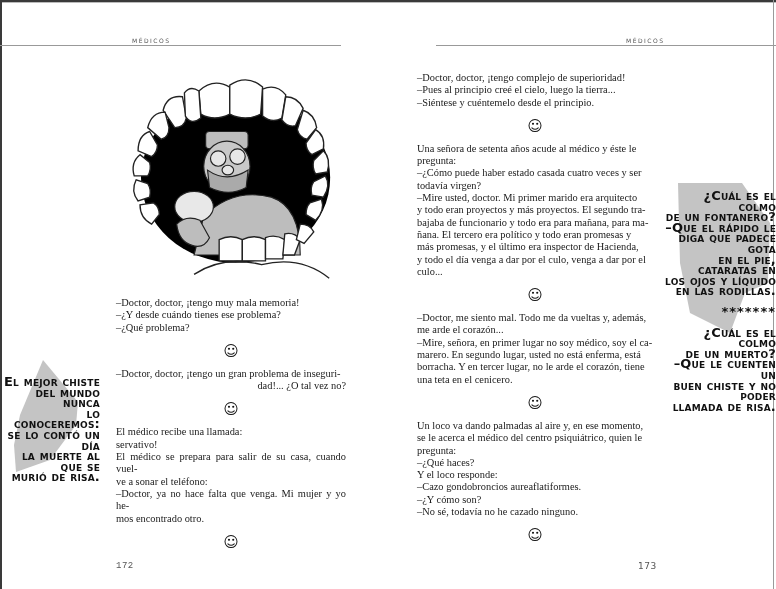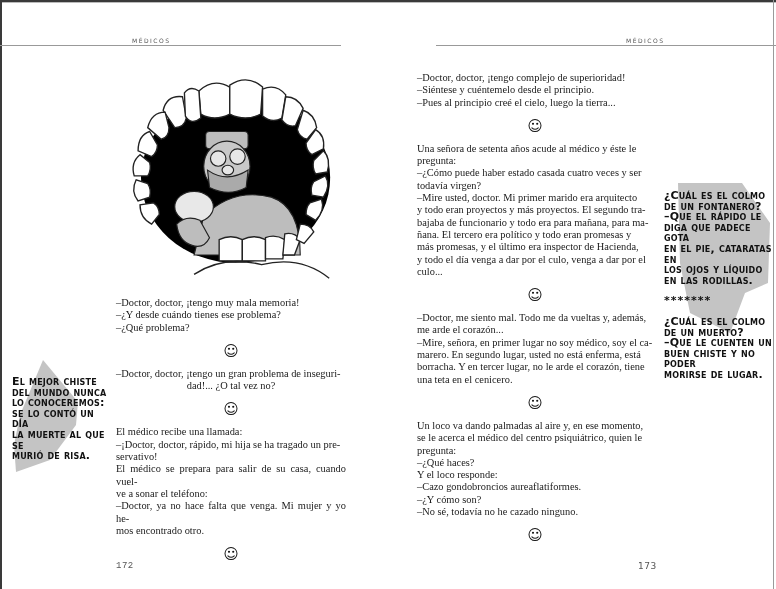--- a/index.html
+++ b/index.html
@@ -26,21 +26,21 @@
   }
   .text-col p { margin: 0; }
   .block { margin: 0; }
   .smiley {
     text-align: center; font-family: "DejaVu Sans", sans-serif; font-size: 15px;
     line-height: 16px; margin: 9px 0 9px 0; color: #111;
   }
 
   .sidebar {
     position: absolute; font-family: "DejaVu Sans", sans-serif; font-weight: bold;
-    font-size: 11px; line-height: 10.6px; text-align: left; color: #111;
+    font-size: 13px; line-height: 10.6px; text-align: right; color: #111;
     font-variant: small-caps; letter-spacing: 0.2px;
   }
   .sidebar .stars { letter-spacing: 1px; margin: 10px 0 10px 0; }
 
   .folio {
     position: absolute; top: 561px; font-family: "DejaVu Sans", sans-serif;
     font-size: 9px; color: #555; letter-spacing: 0.5px;
   }
 </style>
 </head>
@@ -103,59 +103,58 @@
 
   <div class="text-col" style="left:116px; top:297px; width:230px;">
     <div class="block">
       <p>–Doctor, doctor, ¡tengo muy mala memoria!</p>
       <p>–¿Y desde cuándo tienes ese problema?</p>
       <p>–¿Qué problema?</p>
     </div>
     <div class="smiley">☺</div>
     <div class="block">
       <p>–Doctor, doctor, ¡tengo un gran problema de inseguri-</p>
-      <p style="text-align:center;">dad!... ¿O tal vez no?</p>
+      <p style="text-align:right;">dad!... ¿O tal vez no?</p>
     </div>
     <div class="smiley">☺</div>
     <div class="block">
       <p>El médico recibe una llamada:</p>
-      <p>–¡Doctor, doctor, rápido, mi hija se ha tragado un pre-</p>
       <p>servativo!</p>
       <p>El médico se prepara para salir de su casa, cuando vuel-</p>
       <p>ve a sonar el teléfono:</p>
       <p>–Doctor, ya no hace falta que venga. Mi mujer y yo he-</p>
       <p>mos encontrado otro.</p>
     </div>
     <div class="smiley">☺</div>
   </div>
 
   <svg style="position:absolute; left:8px; top:360px;" width="80" height="115">
     <polygon points="35,0 70,42 68,65 42,100 8,112 6,85 12,55" fill="#c4c4c4"></polygon>
   </svg>
-  <div class="sidebar" style="left:12px; top:377px; width:100px;">
+  <div class="sidebar" style="left:0; top:377px; width:100px;">
     <div>El mejor chiste</div>
     <div>del mundo nunca</div>
     <div>lo conoceremos:</div>
     <div>se lo contó un día</div>
     <div>la muerte al que se</div>
     <div>murió de risa.</div>
   </div>
 
   <div class="folio" style="left:116px;font-family:Liberation Mono, monospace;">172</div>
 </div>
 
 <div>
   <div class="running-head" style="left:610px;">médicos</div>
   <div class="rule" style="left:436px; width:340px;"></div>
 
   <div class="text-col" style="left:417px; top:72px; width:236px;">
     <div class="block">
       <p>–Doctor, doctor, ¡tengo complejo de superioridad!</p>
+      <p>–Pues al principio creé el cielo, luego la tierra...</p>
       <p>–Siéntese y cuéntemelo desde el principio.</p>
-      <p>–Pues al principio creé el cielo, luego la tierra...</p>
     </div>
     <div class="smiley">☺</div>
     <div class="block">
       <p>Una señora de setenta años acude al médico y éste le</p>
       <p>pregunta:</p>
       <p>–¿Cómo puede haber estado casada cuatro veces y ser</p>
       <p>todavía virgen?</p>
       <p>–Mire usted, doctor. Mi primer marido era arquitecto</p>
       <p>y todo eran proyectos y más proyectos. El segundo tra-</p>
       <p>bajaba de funcionario y todo era para mañana, para ma-</p>
@@ -196,17 +195,17 @@
     <div>–Que el rápido le</div>
     <div>diga que padece gota</div>
     <div>en el pie, cataratas en</div>
     <div>los ojos y líquido</div>
     <div>en las rodillas.</div>
     <div class="stars">*******</div>
     <div>¿Cuál es el colmo</div>
     <div>de un muerto?</div>
     <div>–Que le cuenten un</div>
     <div>buen chiste y no poder</div>
-    <div>morirse de lugar.</div>
+    <div>llamada de risa.</div>
   </div>
 
   <div class="folio" style="left:638px;">173</div>
 </div>
 
 </body></html>

